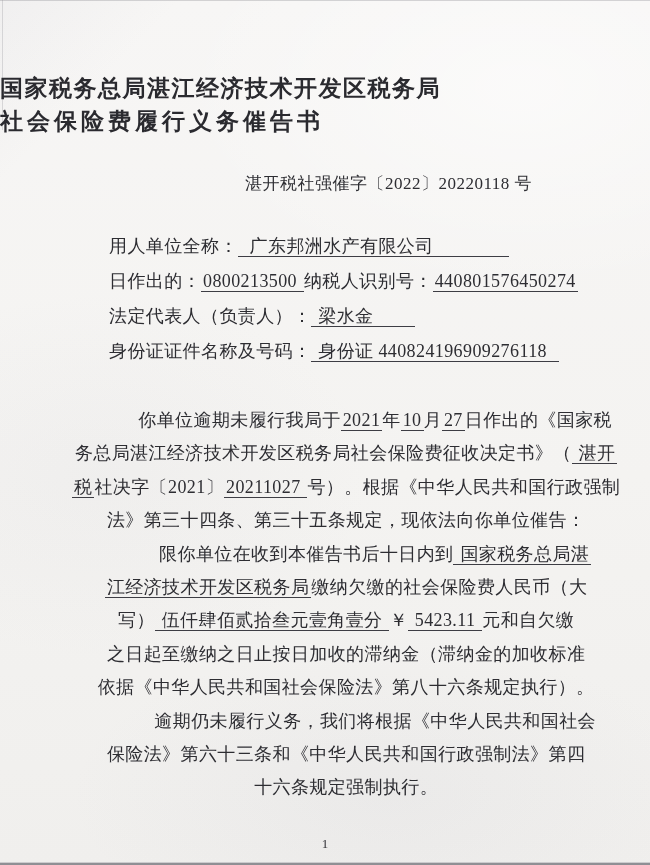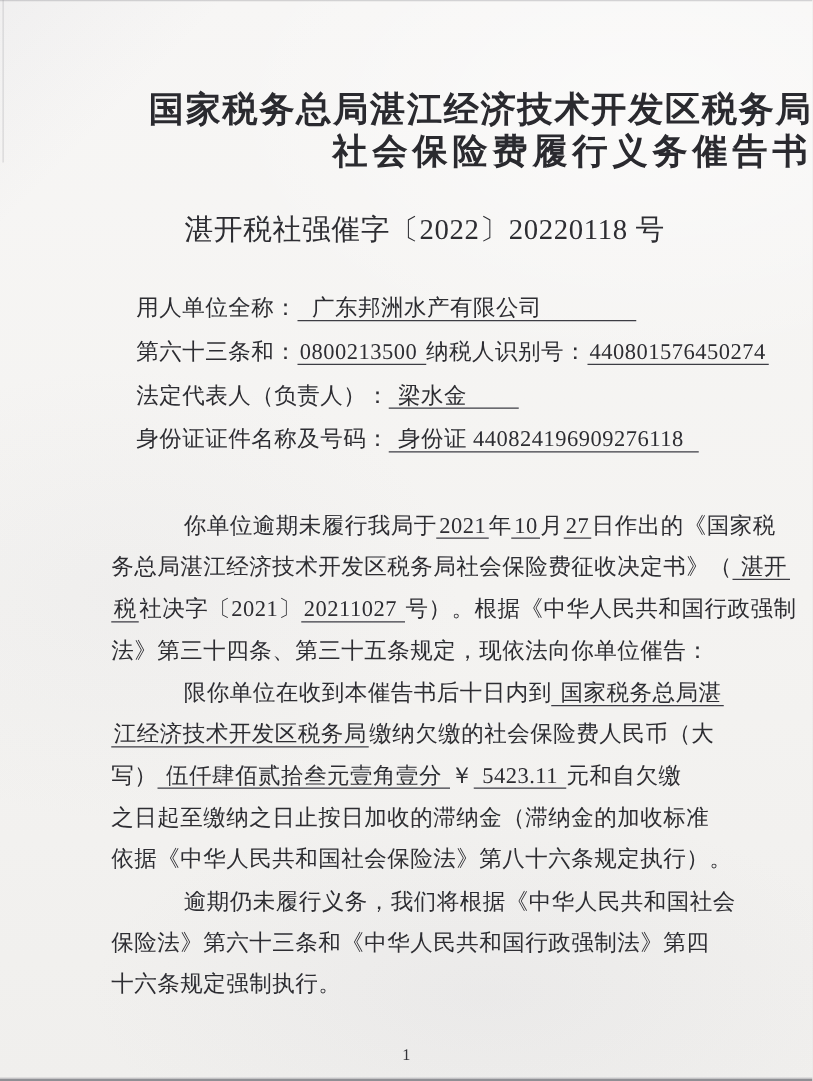--- a/index.html
+++ b/index.html
@@ -18,40 +18,40 @@
       linear-gradient(135deg, rgba(210,210,216,0.18) 0%, rgba(210,210,216,0) 12%),
       linear-gradient(180deg,#f7f6f5 0%, #f4f3f1 55%, #f0efed 100%);
   }
   .edge-top{position:absolute;top:0;left:0;right:0;height:1px;background:rgba(140,140,146,0.35);}
   .edge-left{position:absolute;top:0;left:2px;width:1px;height:130px;background:rgba(140,140,148,0.28);}
   .edge-bottom-soft{position:absolute;bottom:2px;left:0;right:0;height:1px;background:rgba(170,170,176,0.5);}
   .edge-bottom{position:absolute;bottom:0;left:0;right:0;height:2px;background:#8f8f94;}
 
   .title{
     position:absolute;top:72px;left:0;right:0;
-    text-align:right;font-weight:700;
-    font-size:28px;line-height:33px;
+    text-align:left;font-weight:700;
+    font-size:23px;line-height:33px;
     color:#2a2a2f;
   }
   .title .l1{letter-spacing:1.5px;}
   .title .l2{letter-spacing:4px;}
 
   .doc-number{
     position:absolute;top:173px;right:118px;
-    font-size:23px;letter-spacing:0.5px;line-height:22px;
+    font-size:17px;letter-spacing:0.5px;line-height:22px;
     white-space:pre;
   }
 
   .fields-block{position:absolute;top:229px;left:109px;}
   .fields-block .text-line{
     height:35px;line-height:35px;
     font-size:18px;letter-spacing:0.4px;white-space:pre;
   }
 
-  .body-block{position:absolute;top:404px;left:89px;}
+  .body-block{position:absolute;top:404px;left:72px;text-align:center;}
   .body-block .text-line{
     height:33.4px;line-height:33.4px;
     font-size:18px;letter-spacing:0.4px;white-space:pre;
   }
   .body-block .text-line.indent{padding-left:58px;}
 
   .u{
     border-bottom:1.5px solid #3d3d44;
     padding:0 2px;
   }
@@ -70,21 +70,21 @@
 
   <div class="title">
     <div class="l1">国家税务总局湛江经济技术开发区税务局</div>
     <div class="l2">社会保险费履行义务催告书</div>
   </div>
 
   <div class="doc-number">湛开税社强催字〔2022〕20220118 号</div>
 
   <div class="fields-block">
       <div class="text-line"><span>用人单位全称：</span><span class="u">  广东邦洲水产有限公司               </span></div>
-      <div class="text-line"><span>第六十三条和：</span><span class="u">0800213500 </span><span>纳税人识别号：</span><span class="u">440801576450274</span></div>
+      <div class="text-line"><span>日作出的：</span><span class="u">0800213500 </span><span>纳税人识别号：</span><span class="u">440801576450274</span></div>
       <div class="text-line"><span>法定代表人（负责人）：</span><span class="u"> 梁水金        </span></div>
       <div class="text-line"><span>身份证证件名称及号码：</span><span class="u"> 身份证 440824196909276118  </span></div>
     </div>
 
   <div class="body-block">
       <div class="text-line indent"><span>你单位逾期未履行我局于</span><span class="u">2021</span><span>年</span><span class="u">10</span><span>月</span><span class="u">27</span><span>日作出的《国家税</span></div>
       <div class="text-line"><span>务总局湛江经济技术开发区税务局社会保险费征收决定书》（</span><span class="u"> 湛开</span></div>
       <div class="text-line"><span class="u">税</span><span>社决字〔2021〕</span><span class="u">20211027 </span><span>号）。根据《中华人民共和国行政强制</span></div>
       <div class="text-line"><span>法》第三十四条、第三十五条规定，现依法向你单位催告：</span></div>
       <div class="text-line indent"><span>限你单位在收到本催告书后十日内到</span><span class="u"> 国家税务总局湛</span></div>

